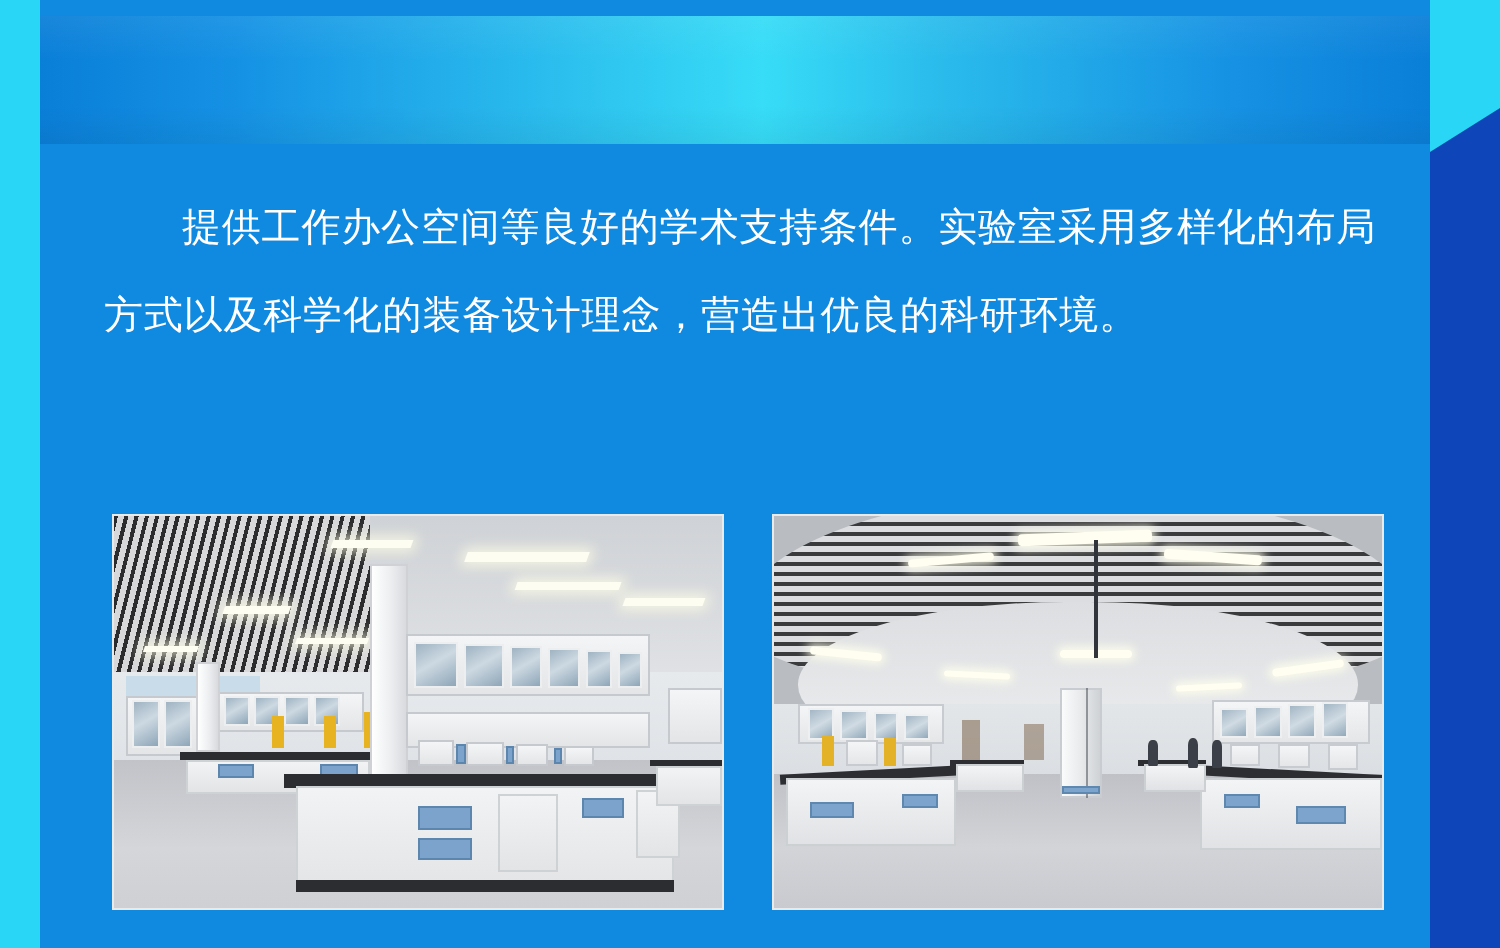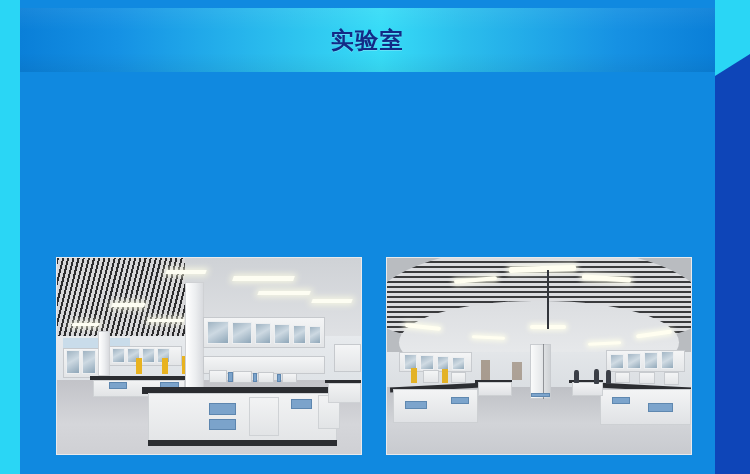--- a/index.html
+++ b/index.html
@@ -280,22 +280,22 @@
 <div id="page">
 
   <div class="bg-main"></div>
   <div class="edge-left"></div>
   <div class="edge-right-cyan"></div>
   <div class="edge-right-dark"></div>
   <div class="edge-right-gap"></div>
 
   <div class="header-band"></div>
   <div class="header-sheen"></div>
-  <div class="page-title">实验室</div>
-
+
+  <div class="body-copy">提供工作办公空间等良好的学术支持条件。实验室采用多样化的布局方式以及科学化的装备设计理念，营造出优良的科研环境。</div>
 
   <div class="photo-row">
 
     <div class="photo">
       <div class="p1-ceiling"></div>
       <div class="p1-ceiling-right"></div>
 
       <div class="p1-ceil-light" style="left:58%;top:9%;width:20%;height:2.5%;"></div>
       <div class="p1-ceil-light" style="left:66%;top:17%;width:17%;height:2.2%;"></div>
       <div class="p1-ceil-light" style="left:84%;top:21%;width:13%;height:2%;"></div>

